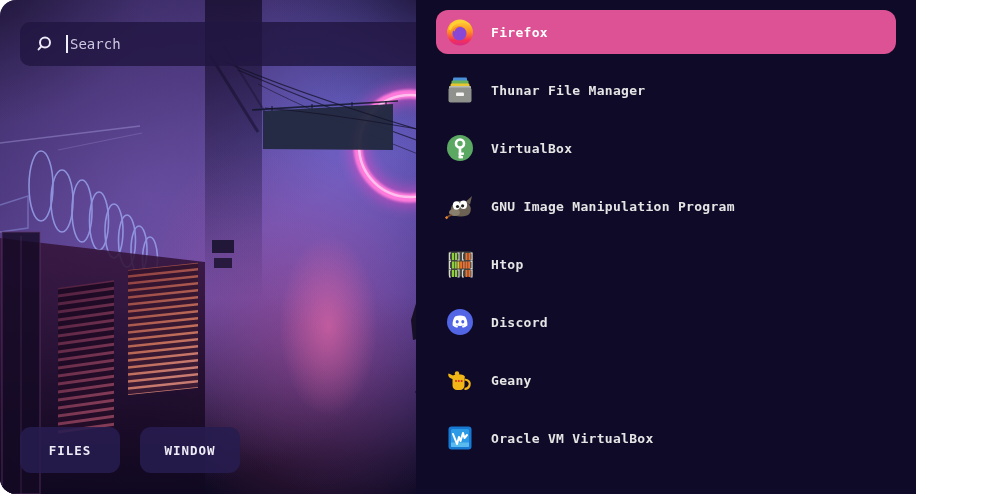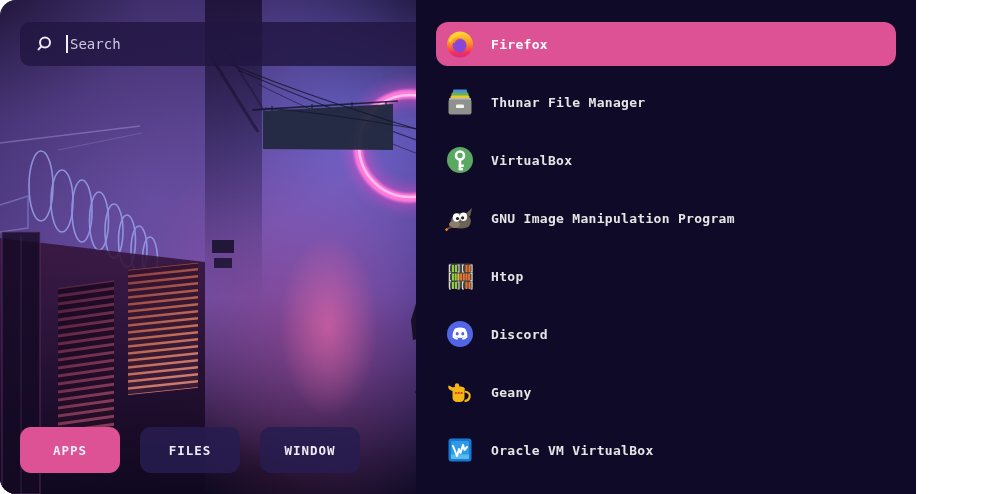--- a/index.html
+++ b/index.html
@@ -51,21 +51,21 @@
     background:rgba(39,28,80,.88);
     color:#efecf8; font-size:12.5px; font-weight:700; letter-spacing:1px;
     display:flex; align-items:center; justify-content:center;
     font-family:"DejaVu Sans Mono",monospace; border:none; cursor:pointer;
   }
   .tab.active{ background:#dd5294; }
 
   
   .right-panel{
     width:500px; height:494px; background:#0f0a28;
-    padding:22px 20px; display:flex; flex-direction:column; gap:14px;
+    padding:10px 20px; display:flex; flex-direction:column; gap:14px;
   }
   .app-row{
     height:44px; border-radius:12px; display:flex; align-items:center;
     padding-left:8px; cursor:pointer;
   }
   .app-row.selected{ background:#dd5294; }
   .app-icon{ width:32px; height:32px; flex:0 0 auto; }
   .app-label{
     margin-left:15px; color:#e5e5e5; font-size:13px; font-weight:700;
     letter-spacing:.3px;
@@ -173,21 +173,20 @@
     <div class="search-bar">
       <svg width="20" height="20" viewBox="0 0 20 20">
         <circle cx="11" cy="8.5" r="5" stroke="#ece8f6" stroke-width="2" fill="none"></circle>
         <line x1="7.4" y1="12.4" x2="4.6" y2="15.4" stroke="#ece8f6" stroke-width="2" stroke-linecap="round"></line>
       </svg>
       <span class="search-caret"></span>
       <input class="search-input" type="text" placeholder="Search" style="">
     </div>
 
     <div class="tabs">
-      <button class="tab active">APPS</button>
       <button class="tab">FILES</button>
       <button class="tab">WINDOW</button>
     </div>
   </div>
 
   <div class="right-panel">
 
     <div class="app-row selected">
       <svg class="app-icon" viewBox="0 0 32 32">
         <defs>

